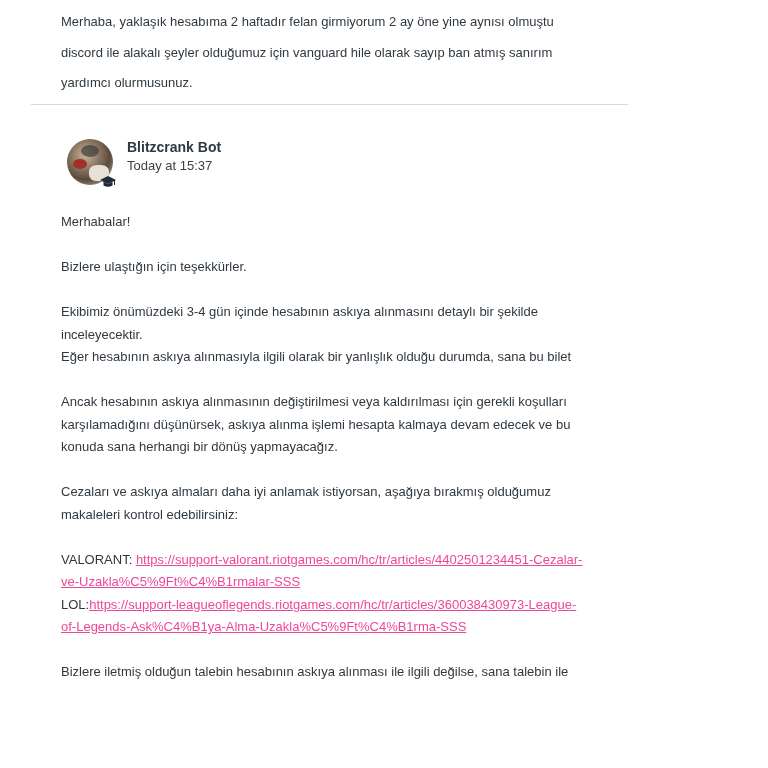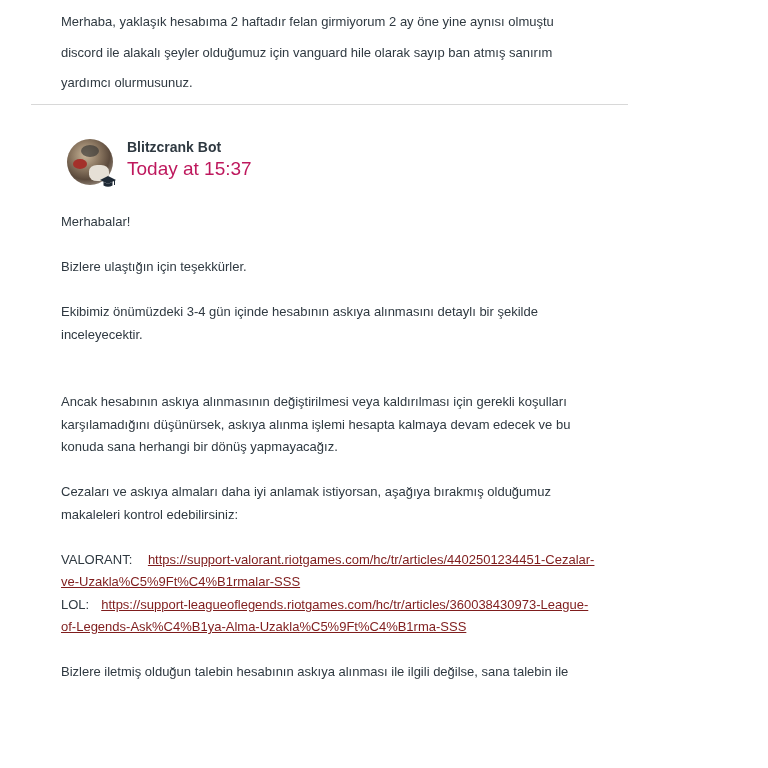--- a/index.html
+++ b/index.html
@@ -74,38 +74,37 @@
       top: 0;
       font-weight: bold;
       font-size: 14px;
       color: #2f3941;
       white-space: nowrap;
     }
     .timestamp {
       position: absolute;
       left: 60px;
       top: 19px;
-      font-size: 19px;
-      color: #be185d;
+      font-size: 13px;
+      color: #404040;
       white-space: nowrap;
     }
     .reply-body {
       position: absolute;
       left: 61px;
       top: 211px;
       width: 560px;
       line-height: 22.5px;
     }
     .reply-body p {
       margin: 0 0 22.5px 0;
     }
     .reply-body a {
-      color: #7f1d1d;
+      color: #ec4899;
       word-break: break-all;
-      margin-left: 12px;
     }
   </style>
 </head>
 <body>
 
 <div class="prev-message">
   <p>Merhaba, yaklaşık hesabıma 2 haftadır felan girmiyorum 2 ay öne yine aynısı olmuştu</p>
   <p>discord ile alakalı şeyler olduğumuz için vanguard hile olarak sayıp ban atmış sanırım</p>
   <p>yardımcı olurmusunuz.</p>
 </div>
@@ -129,21 +128,21 @@
   <span class="timestamp">Today at 15:37</span>
 </div>
 
 <div class="reply-body">
   <p>Merhabalar!</p>
   <p>Bizlere ulaştığın için teşekkürler.</p>
 
   <p>
     <span>Ekibimiz önümüzdeki 3-4 gün içinde hesabının askıya alınmasını detaylı bir şekilde</span><br>
     <span>inceleyecektir.</span><br>
-    <br>
+    <span>Eğer hesabının askıya alınmasıyla ilgili olarak bir yanlışlık olduğu durumda, sana bu bilet</span><br>
   </p>
 
   <p>
     <span>Ancak hesabının askıya alınmasının değiştirilmesi veya kaldırılması için gerekli koşulları</span><br>
     <span>karşılamadığını düşünürsek, askıya alınma işlemi hesapta kalmaya devam edecek ve bu</span><br>
     <span>konuda sana herhangi bir dönüş yapmayacağız.</span>
   </p>
 
   <p>
     <span>Cezaları ve askıya almaları daha iyi anlamak istiyorsan, aşağıya bırakmış olduğumuz</span><br>

